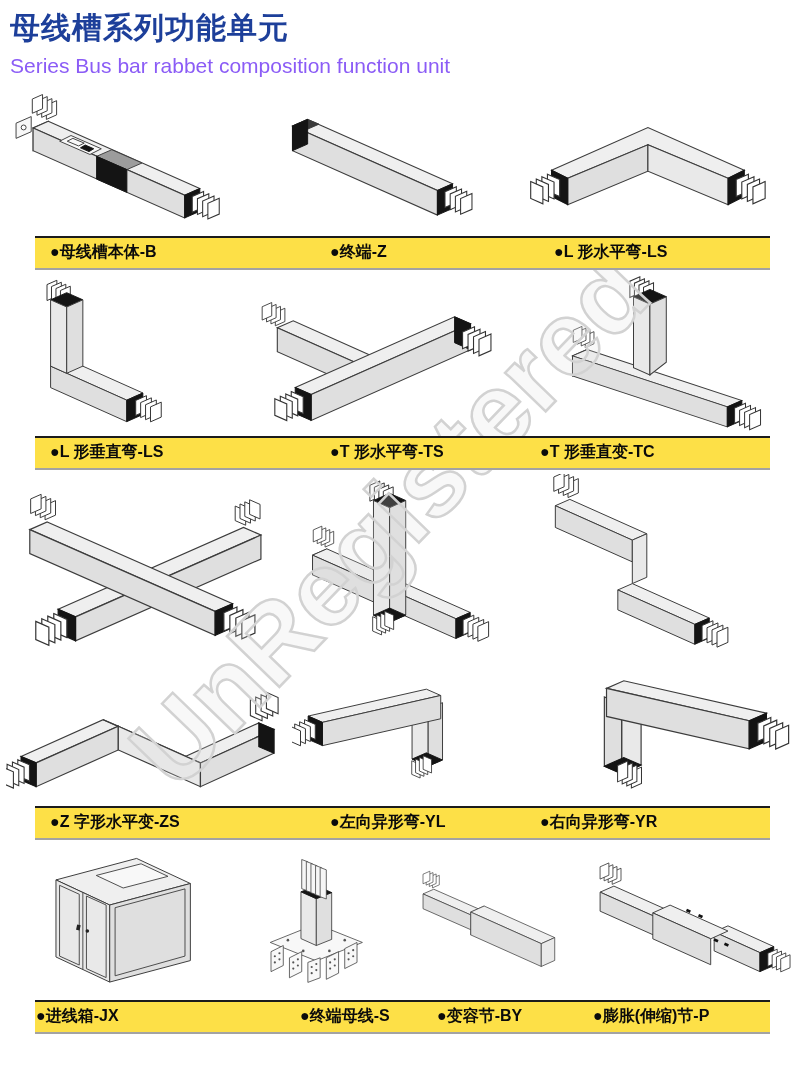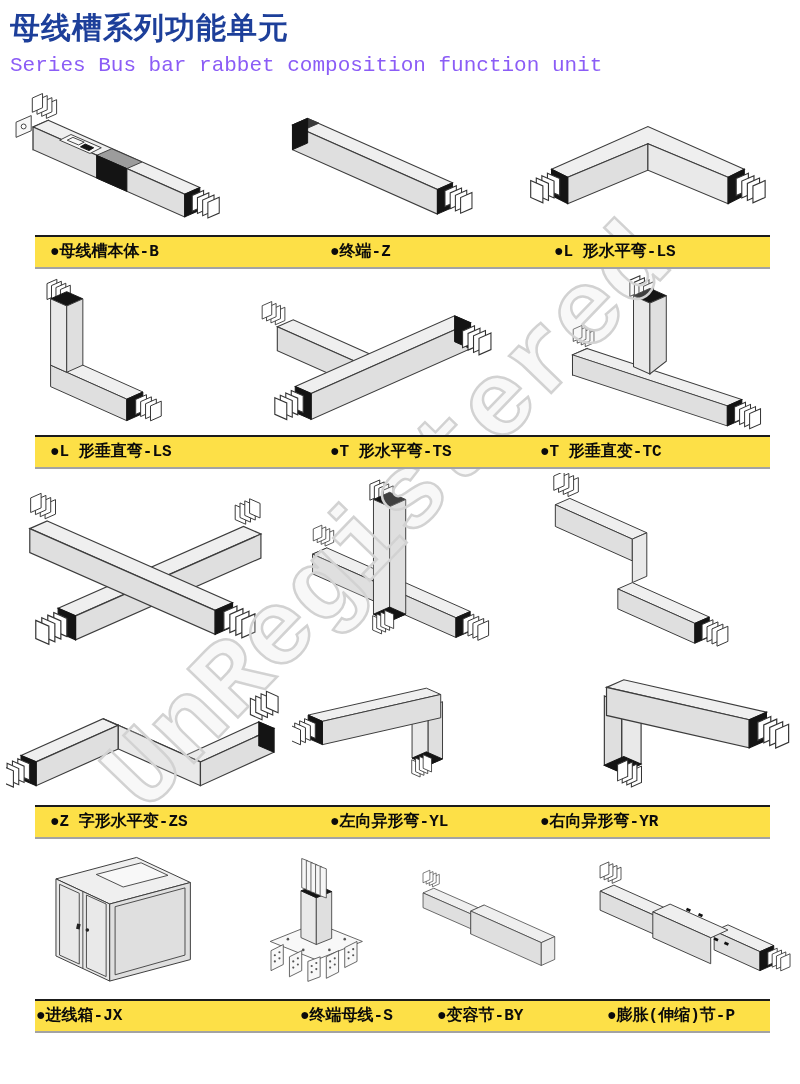--- a/index.html
+++ b/index.html
@@ -1,17 +1,17 @@
 <!DOCTYPE html>
 <html><head>
 <meta charset="utf-8">
 <style>
   html,body{margin:0;padding:0;background:#ffffff;}
   .page{position:relative;width:800px;height:1084px;background:#fff;overflow:hidden;
-        font-family:Liberation Mono, monospace;}
+        font-family:Liberation Sans, sans-serif;}
   .title-zh{color:#1d3f9a;font-size:30px;font-weight:bold;margin:8px 0 0 10px;letter-spacing:1px;}
   .title-en{color:#8b5cf6;font-size:21px;font-weight:400;margin:5px 0 10px 10px;}
   .row .figs{display:flex;align-items:flex-end;}
   .r1 .figs{height:148px;}
   .r2 .figs{height:166px;}
   .r3 .figs{height:184px;}
   .r4 .figs{height:152px;}
   .r5 .figs{height:160px;}
   .cell{height:100%;display:flex;align-items:center;justify-content:center;}
   .cell svg{width:96%;height:96%;}
@@ -340,17 +340,17 @@
           <rect x="158" y="102" width="5" height="3.2" fill="#111" transform="rotate(24 160 103)"></rect>
           <polygon class="bk" points="215,106 199,113 199,135 215,128"></polygon>
           <use href="#finDR" xlink:href="#finDR" transform="translate(219,109) scale(0.9)"></use>
         </svg>
       </div>
     </div>
     <div class="labelbar">
       <span style="left:1px">●进线箱-JX</span>
       <span style="left:265px">●终端母线-S</span>
       <span style="left:402px">●变容节-BY</span>
-      <span style="left:572px">●膨胀(伸缩)节-P</span>
+      <span style="left:558px">●膨胀(伸缩)节-P</span>
     </div>
   </section>
 
 </div>
 
 </body></html>

